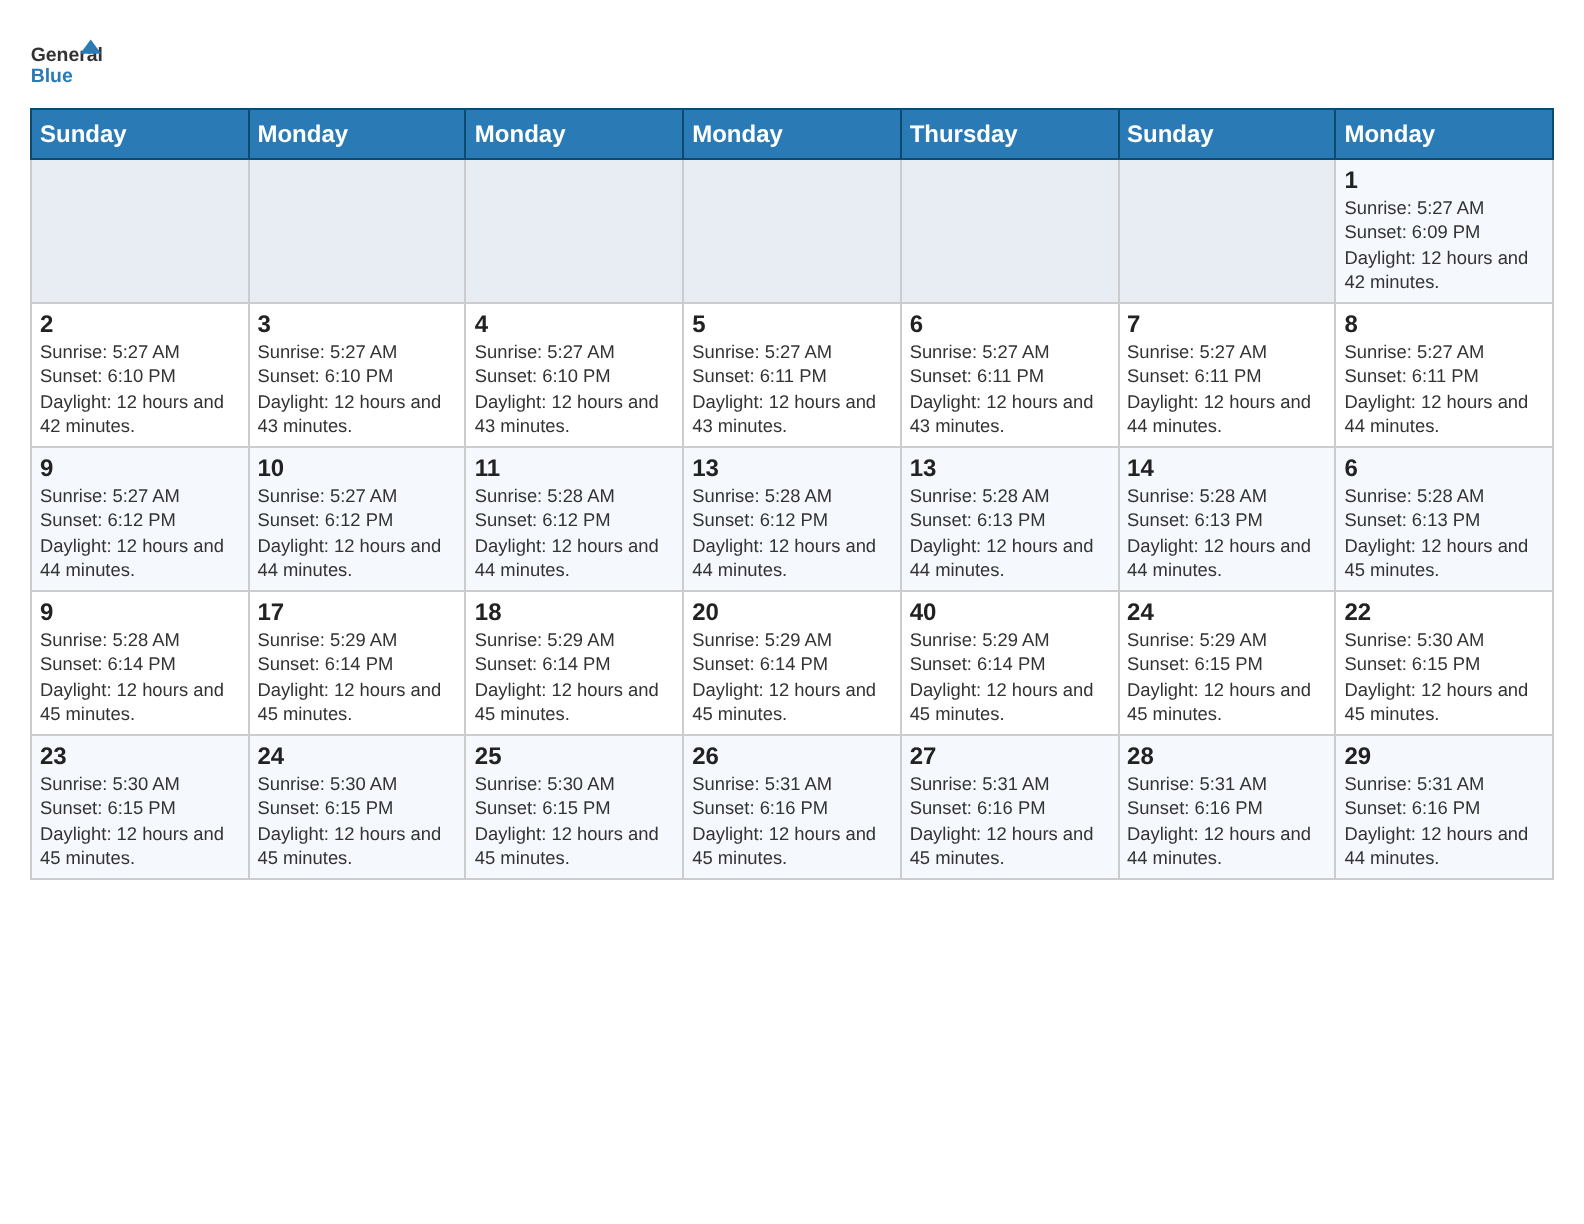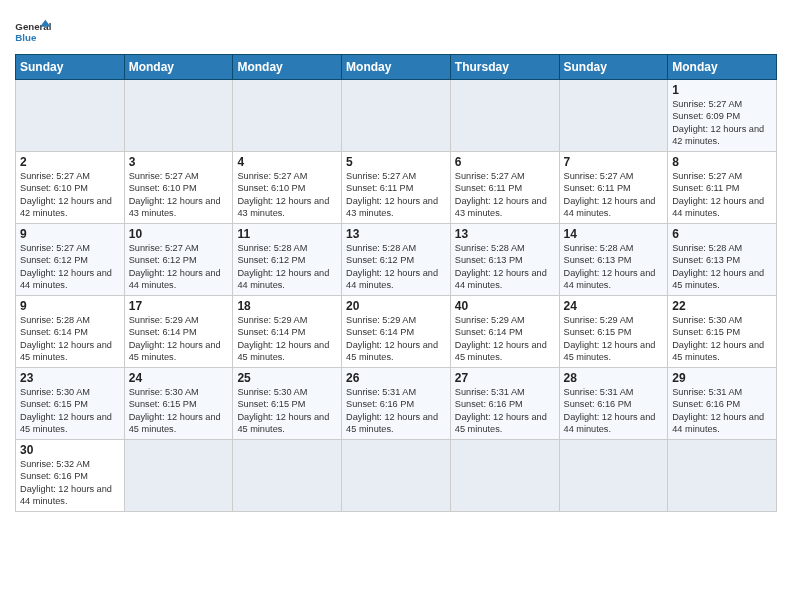--- a/index.html
+++ b/index.html
@@ -290,28 +290,14 @@
 Sunset: 6:16 PM
 Daylight: 12 hours and 44 minutes.</div>
         </td>
         <td>
           <span class="day-num">29</span>
           <div class="day-info">Sunrise: 5:31 AM
 Sunset: 6:16 PM
 Daylight: 12 hours and 44 minutes.</div>
         </td>
       </tr>
-      <tr class="last-row">
-        <td>
-          <span class="day-num">30</span>
-          <div class="day-info">Sunrise: 5:32 AM
-Sunset: 6:16 PM
-Daylight: 12 hours and 44 minutes.</div>
-        </td>
-        <td class="empty"></td>
-        <td class="empty"></td>
-        <td class="empty"></td>
-        <td class="empty"></td>
-        <td class="empty"></td>
-        <td class="empty"></td>
-      </tr>
     </tbody>
 </table>
 
 </body></html>

